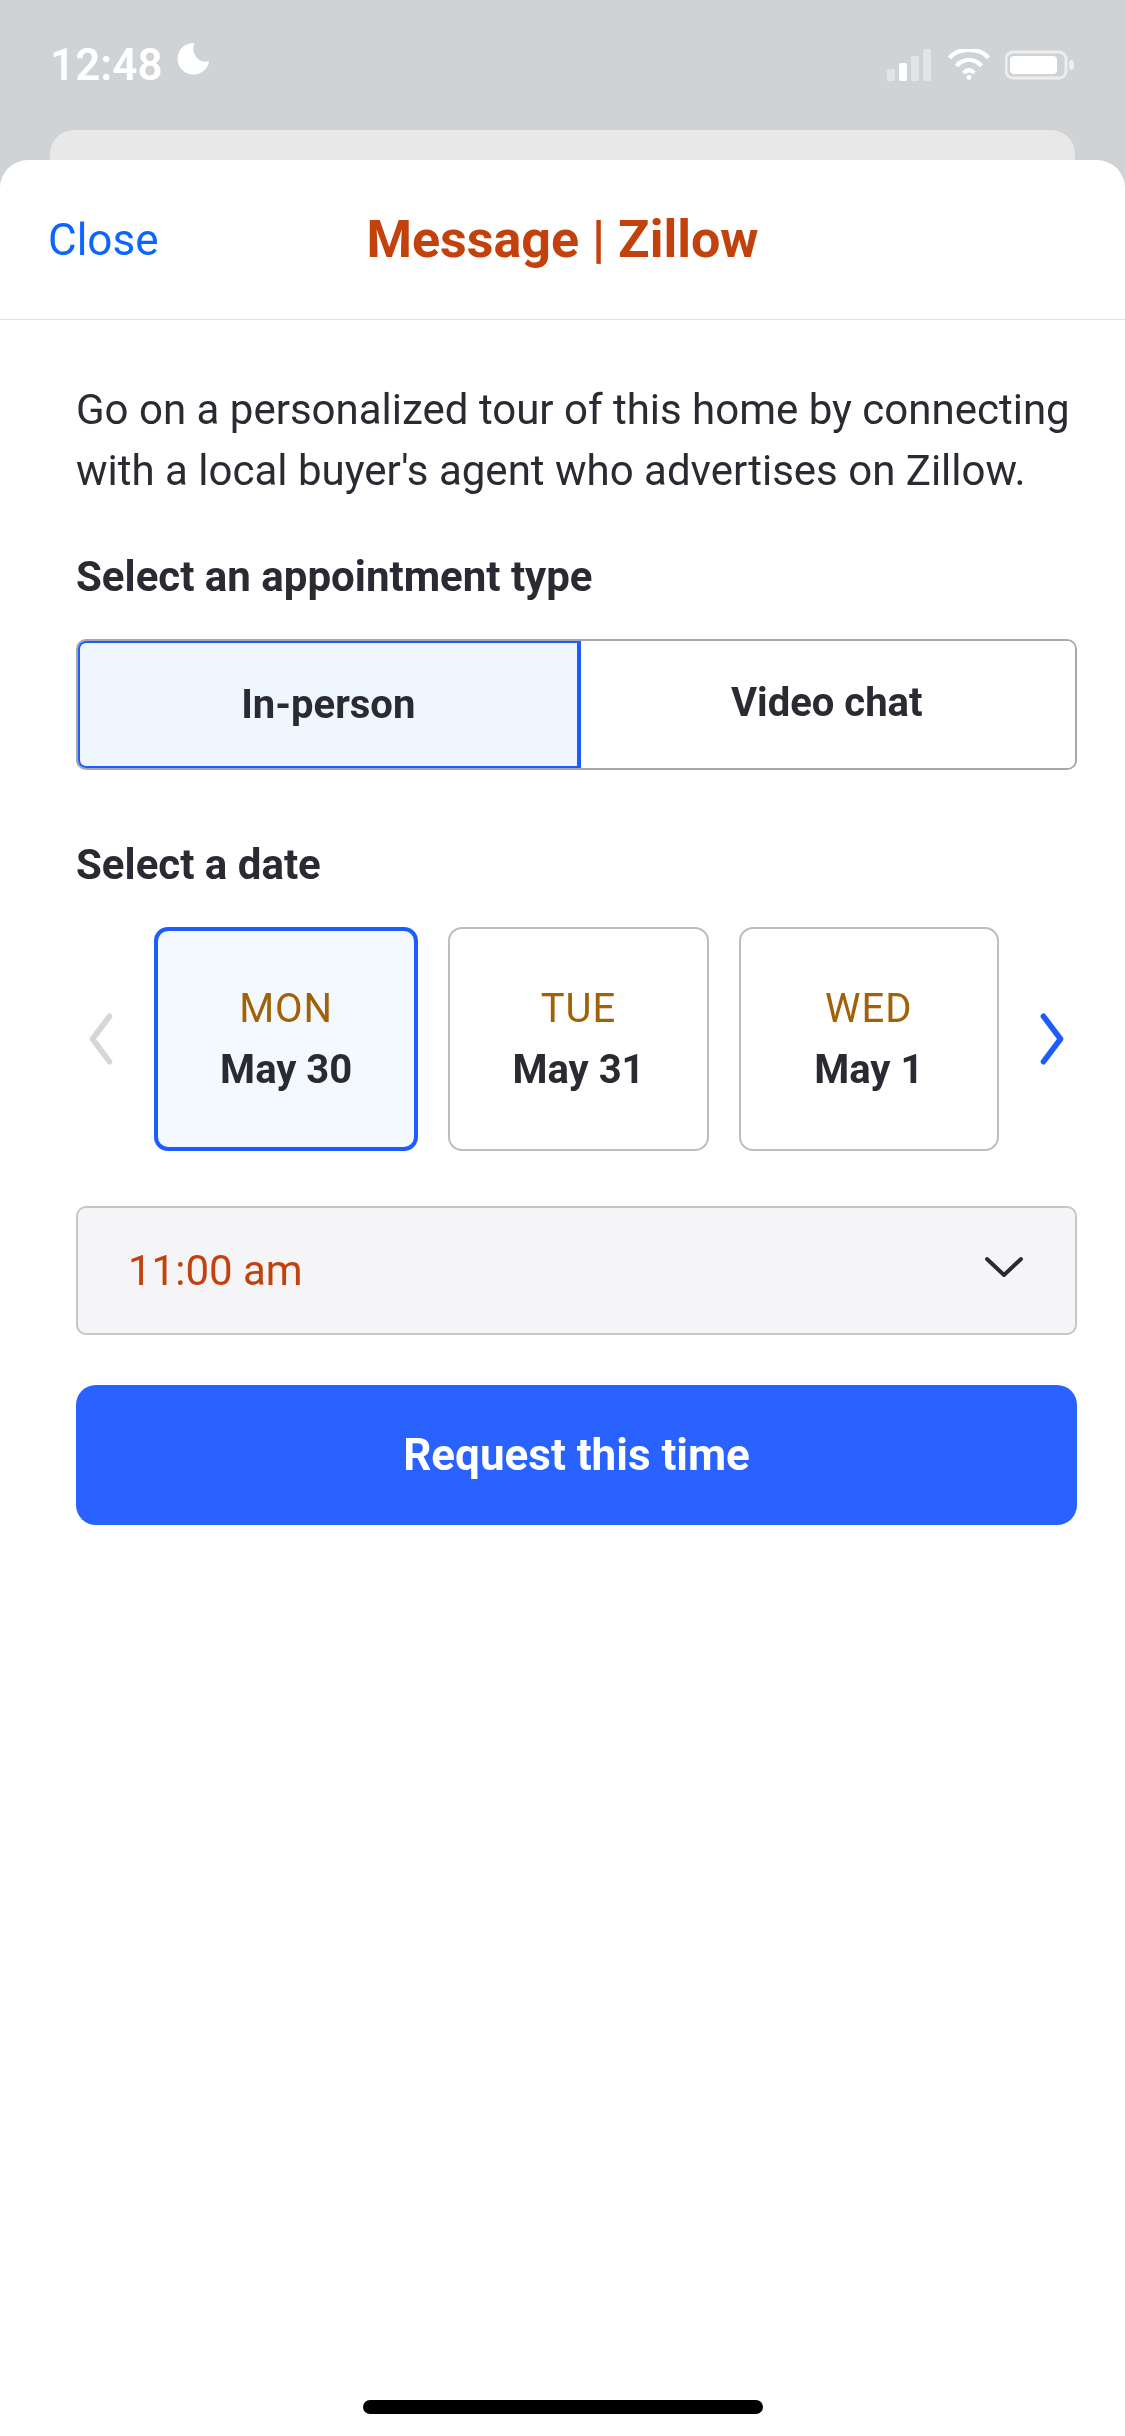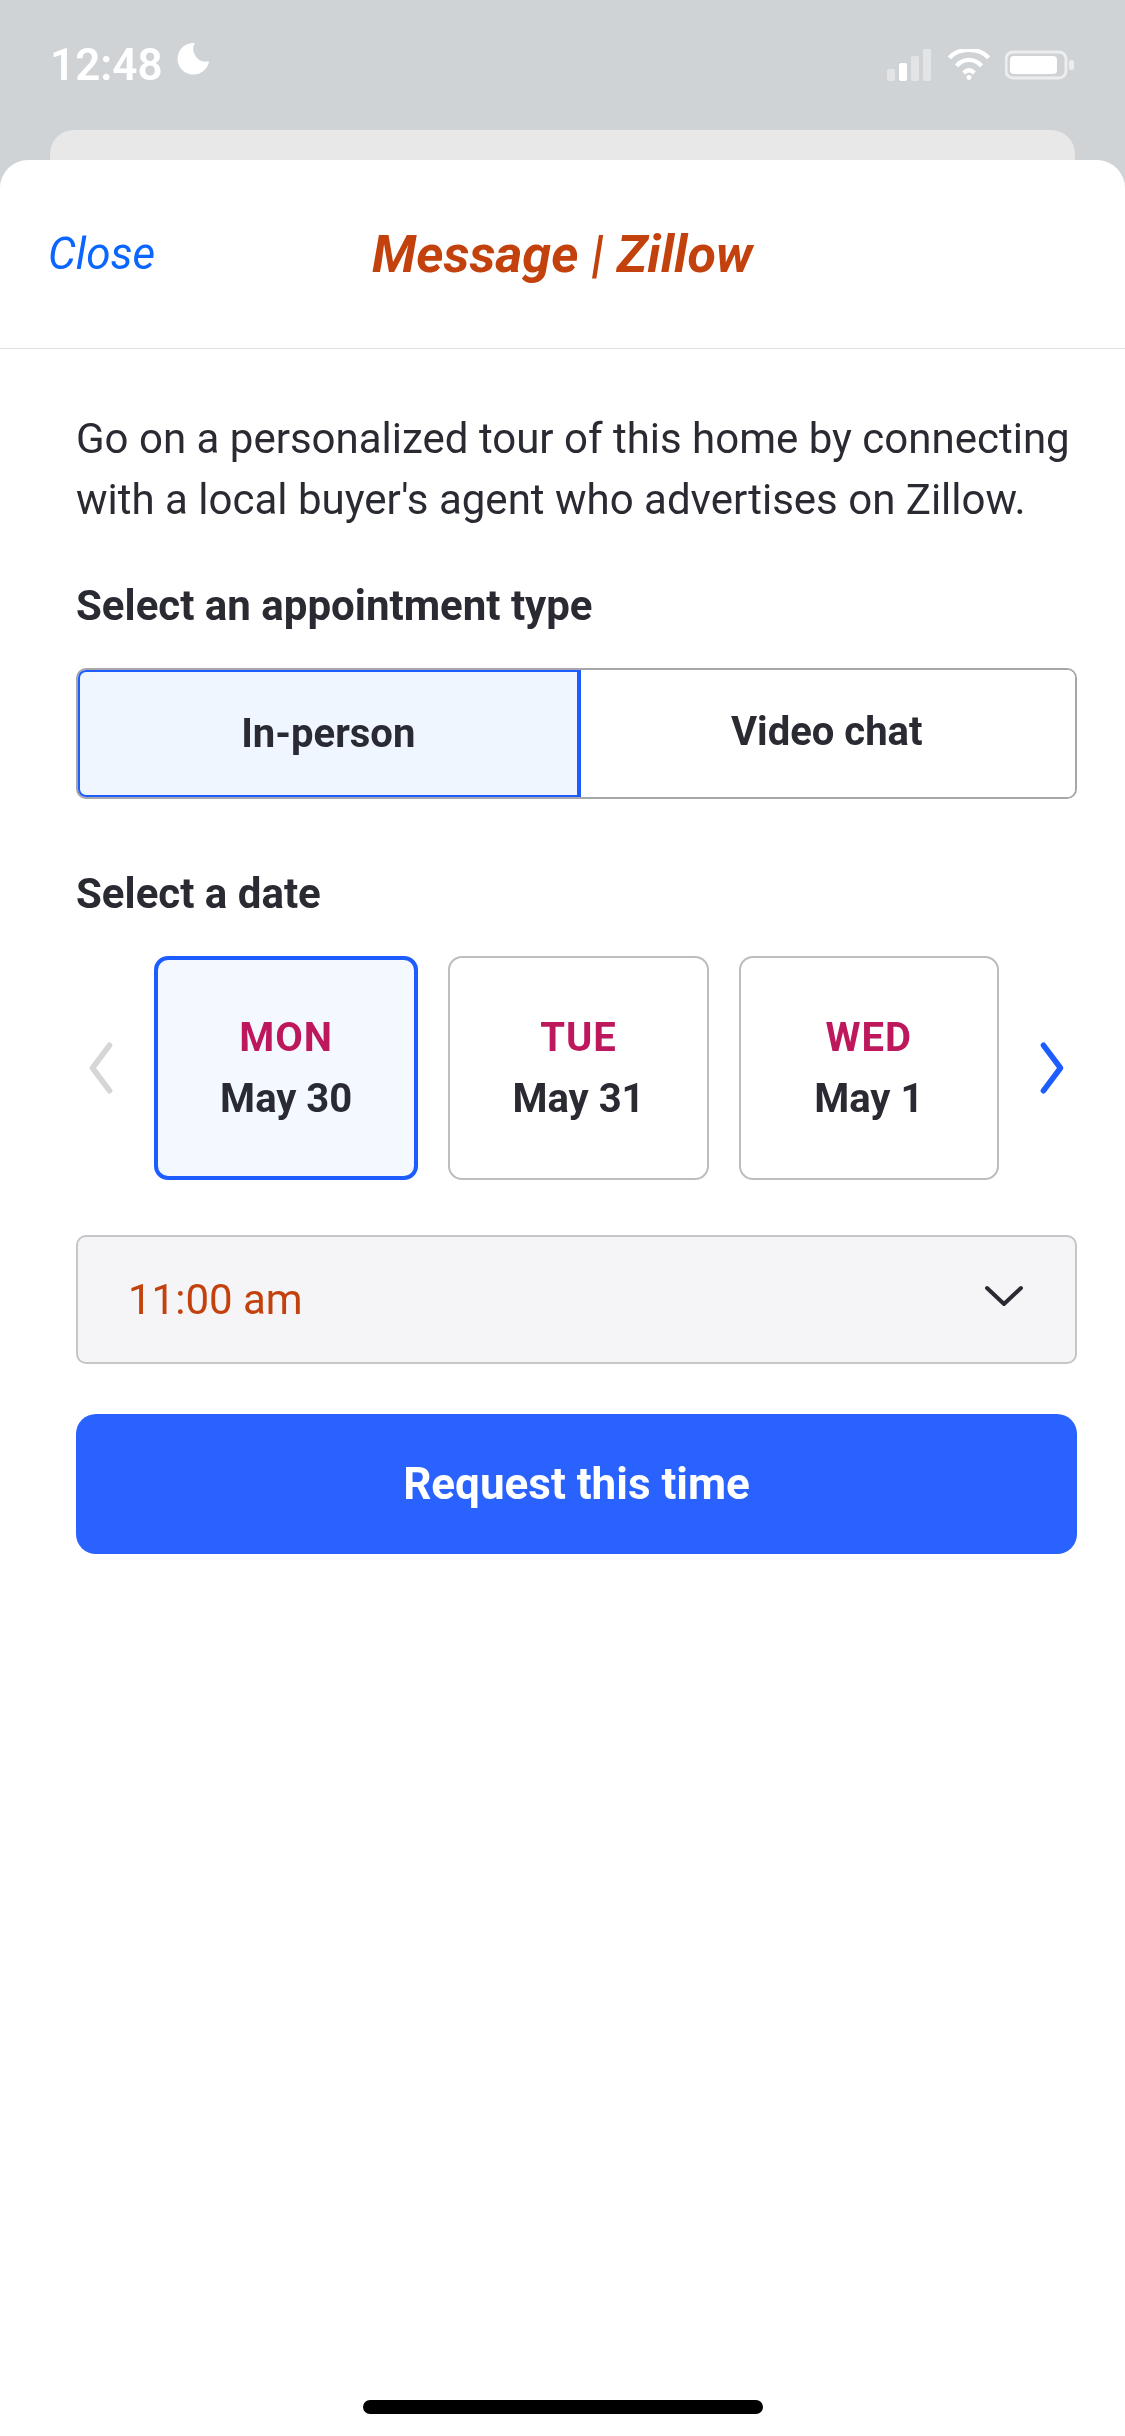--- a/index.html
+++ b/index.html
@@ -54,26 +54,25 @@
     top: 160px;
     left: 0; right: 0; bottom: 0;
     background: #fff;
     border-radius: 28px 28px 0 0;
     display: flex;
     flex-direction: column;
   }
 
   .sheet-header {
     position: relative;
-    height: 189px;
+    height: 160px;
     border-bottom: 1px solid #e1e1e4;
     display: flex;
     align-items: center;
     justify-content: center;
-    font-style: italic;
   }
   .close-link {
     position: absolute;
     left: 48px;
     top: 50%;
     transform: translateY(-50%);
     font-size: 44px;
     color: #0a66ff;
     font-weight: 400;
   }
@@ -156,22 +155,22 @@
     padding: 56px 0;
     background: #fff;
   }
   .date-card.selected {
     border: 4px solid #1d5cff;
     background: #f4f9ff;
     padding: 54px 0;
   }
   .date-day {
     font-size: 40px;
-    font-weight: 700;
-    color: #be185d;
+    font-weight: 400;
+    color: #a16207;
     margin-bottom: 14px;
     letter-spacing: 1px;
   }
   .date-date {
     font-size: 40px;
     font-weight: 700;
     color: #2a2a33;
   }
 
   

